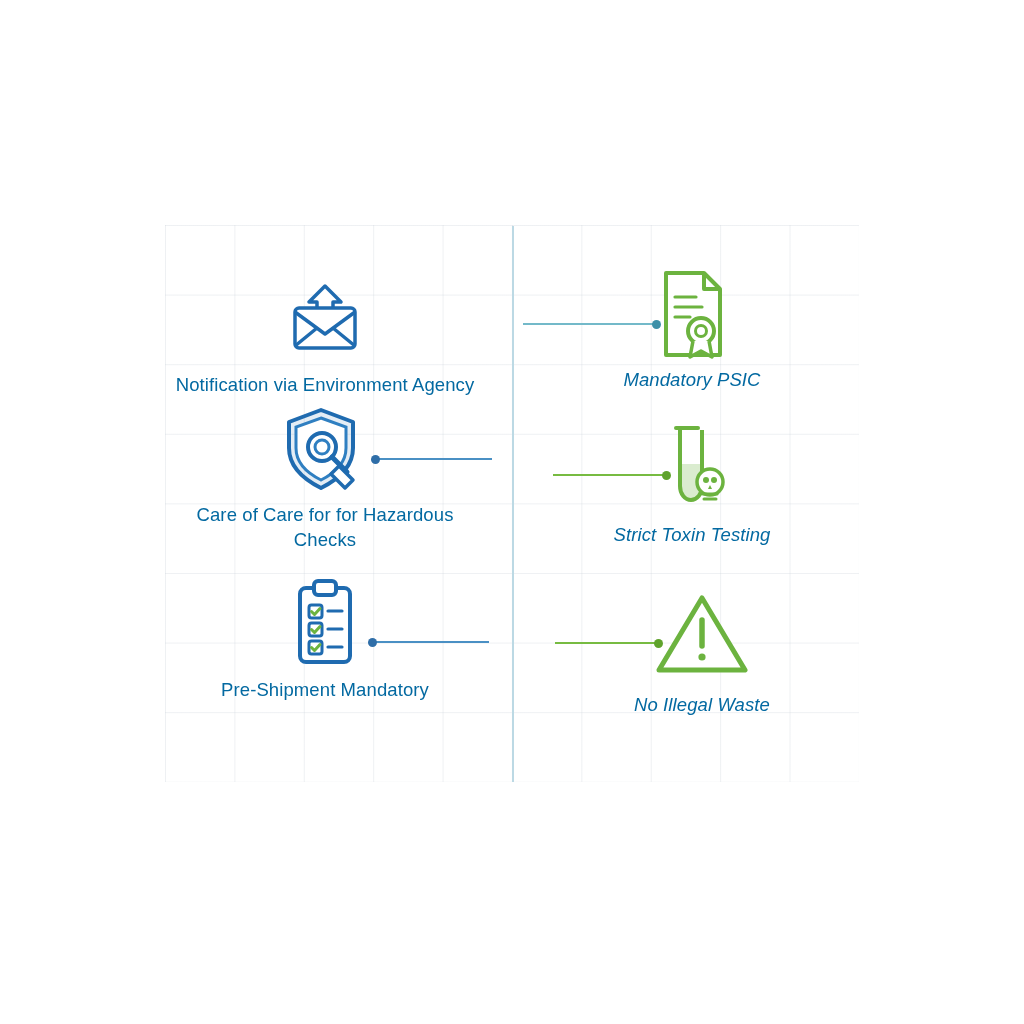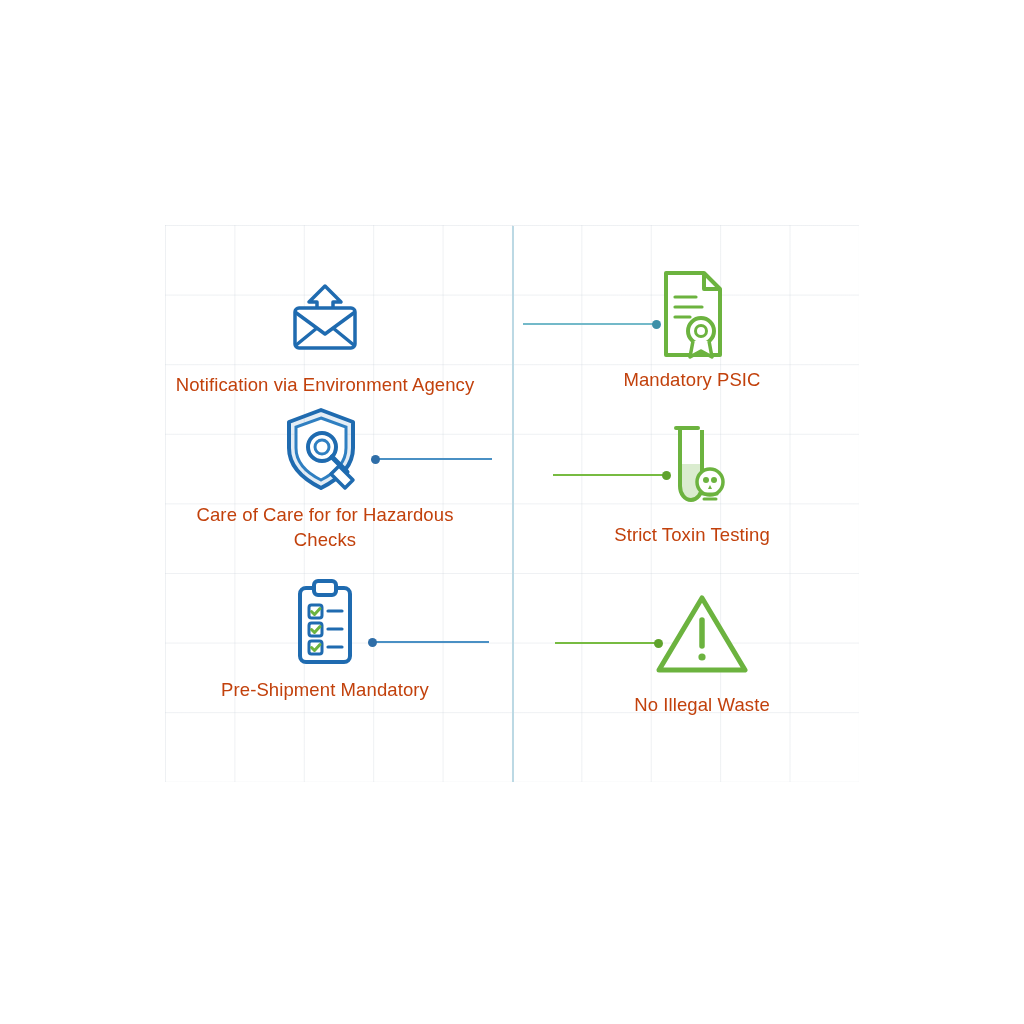--- a/index.html
+++ b/index.html
@@ -45,41 +45,41 @@
     background: #bcd9e4;
   }
 
   .col {
     position: absolute;
     top: 225px;
     width: 347px;
     height: 557px;
   }
   #left-column { left: 165px; }
-  #right-column { left: 512px; }
+  #right-column { left: 512px; font-style: italic; }
 
   .node {
     position: absolute;
     width: 300px;
     text-align: center;
   }
 
   .node-icon {
     display: block;
     margin: 0 auto;
     height: 92px;
     line-height: 0;
   }
 
   .node-label {
     display: block;
     margin-top: 10px;
     font-size: 18.5px;
     line-height: 25px;
-    color: #c2410c;
+    color: #0369a1;
     letter-spacing: 0.1px;
   }
 
   
   .connector {
     position: absolute;
     height: 2px;
   }
   .connector .line {
     position: absolute;

